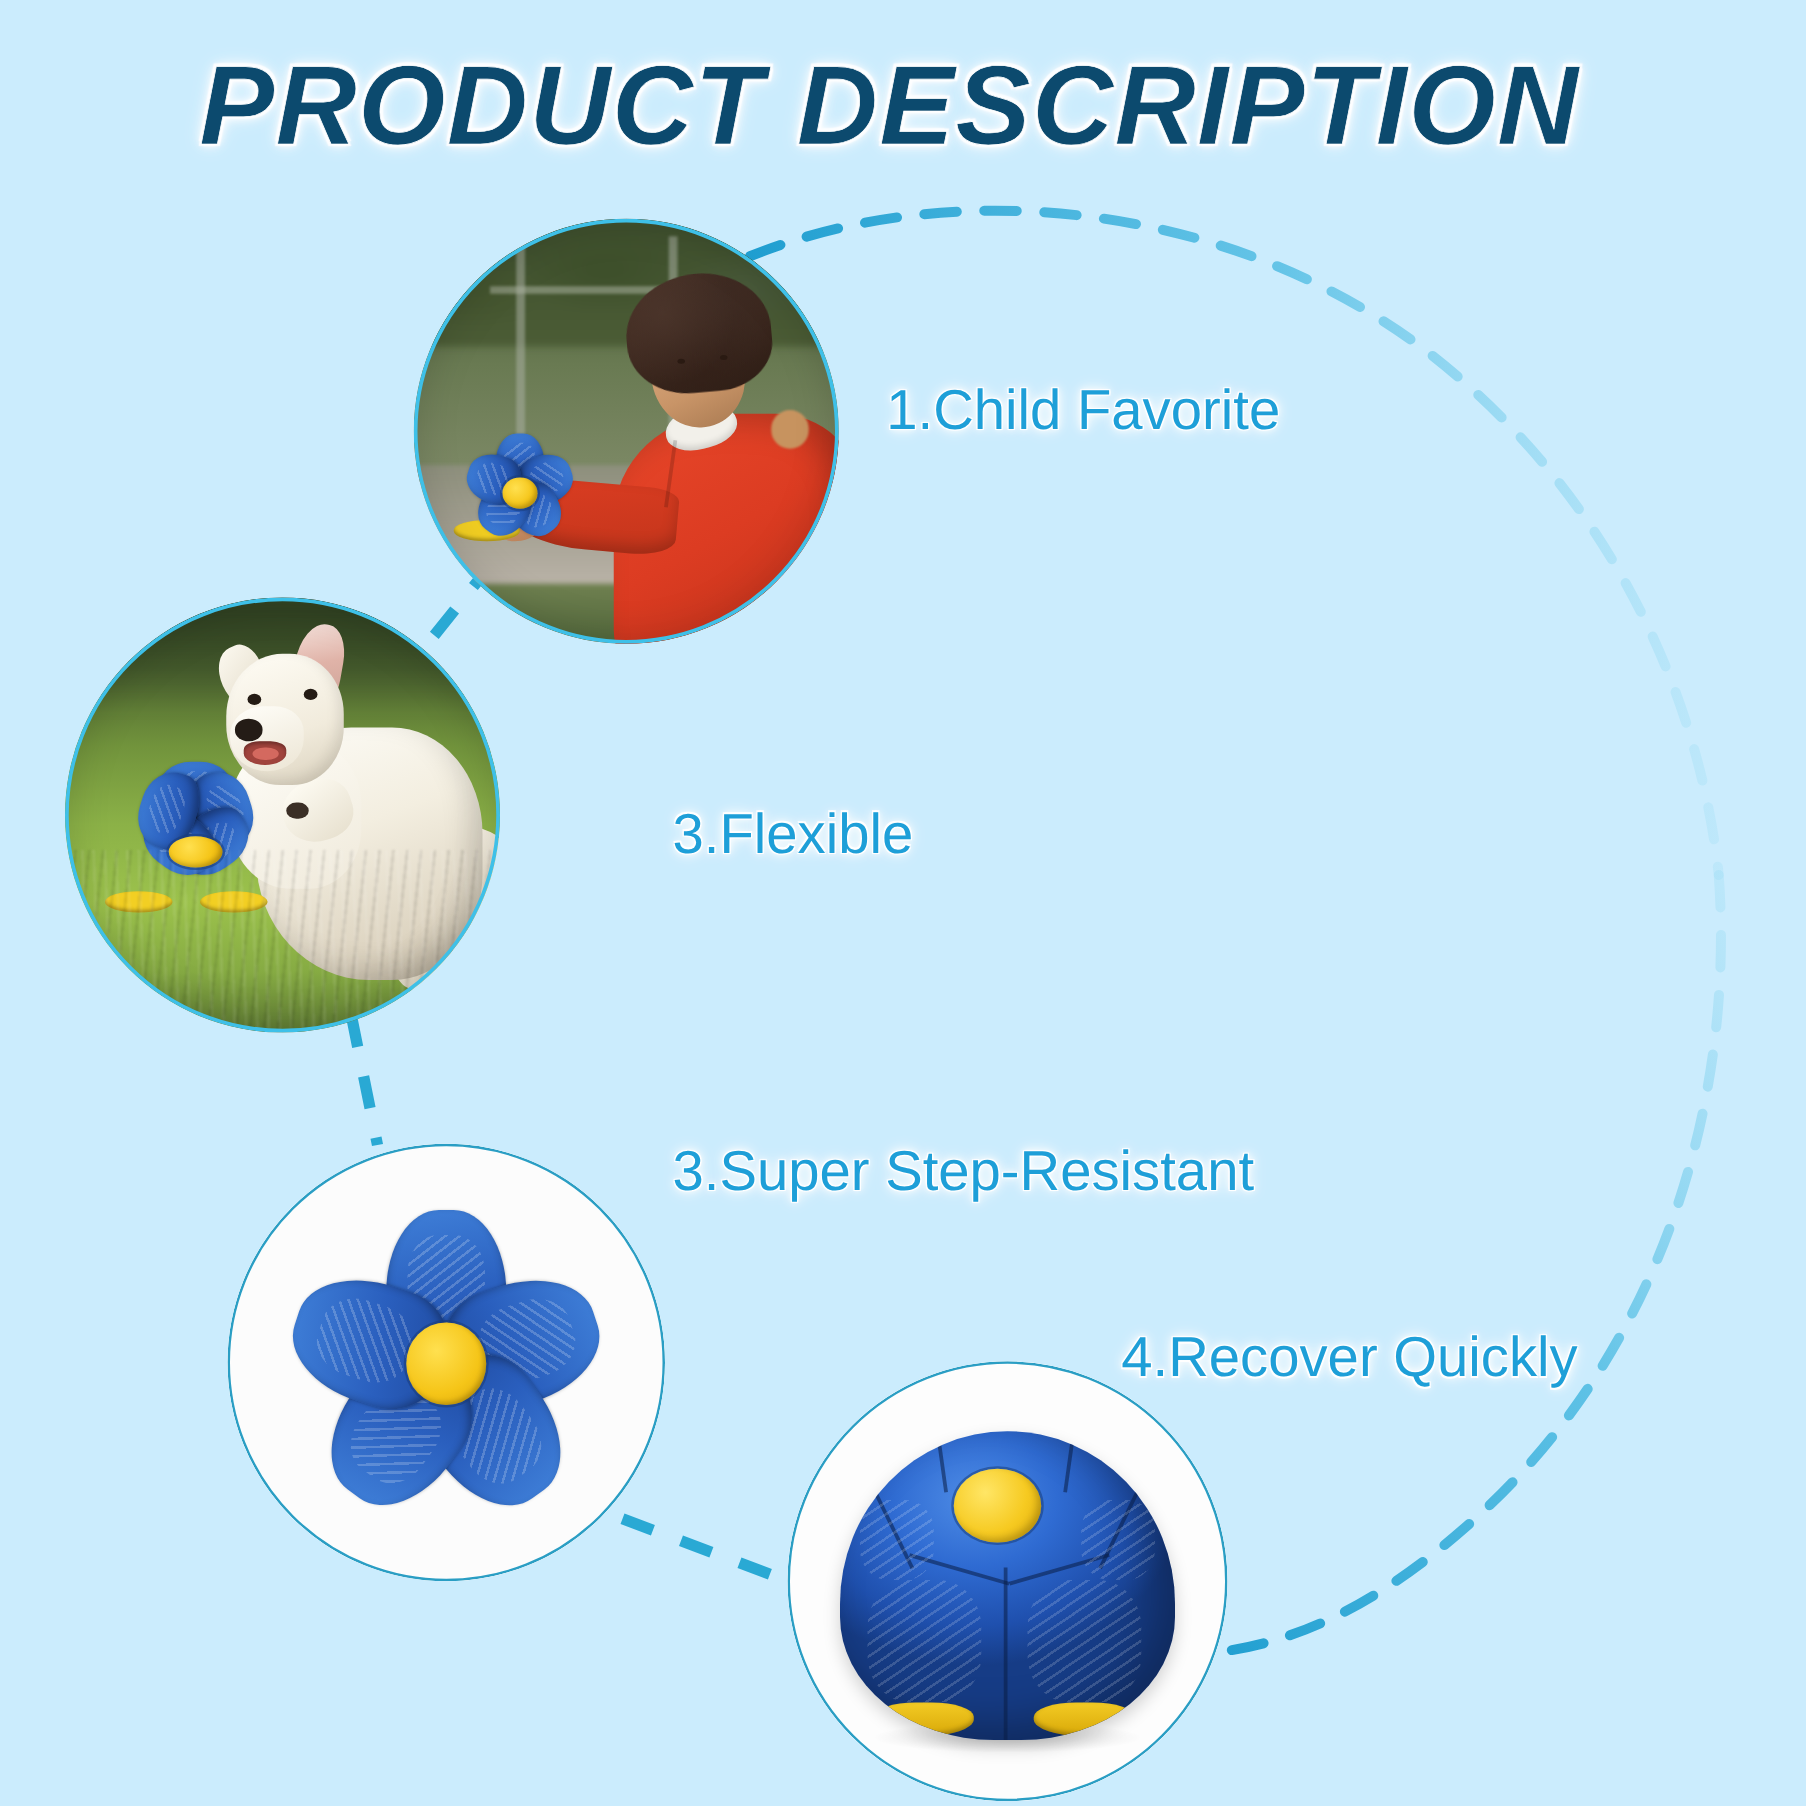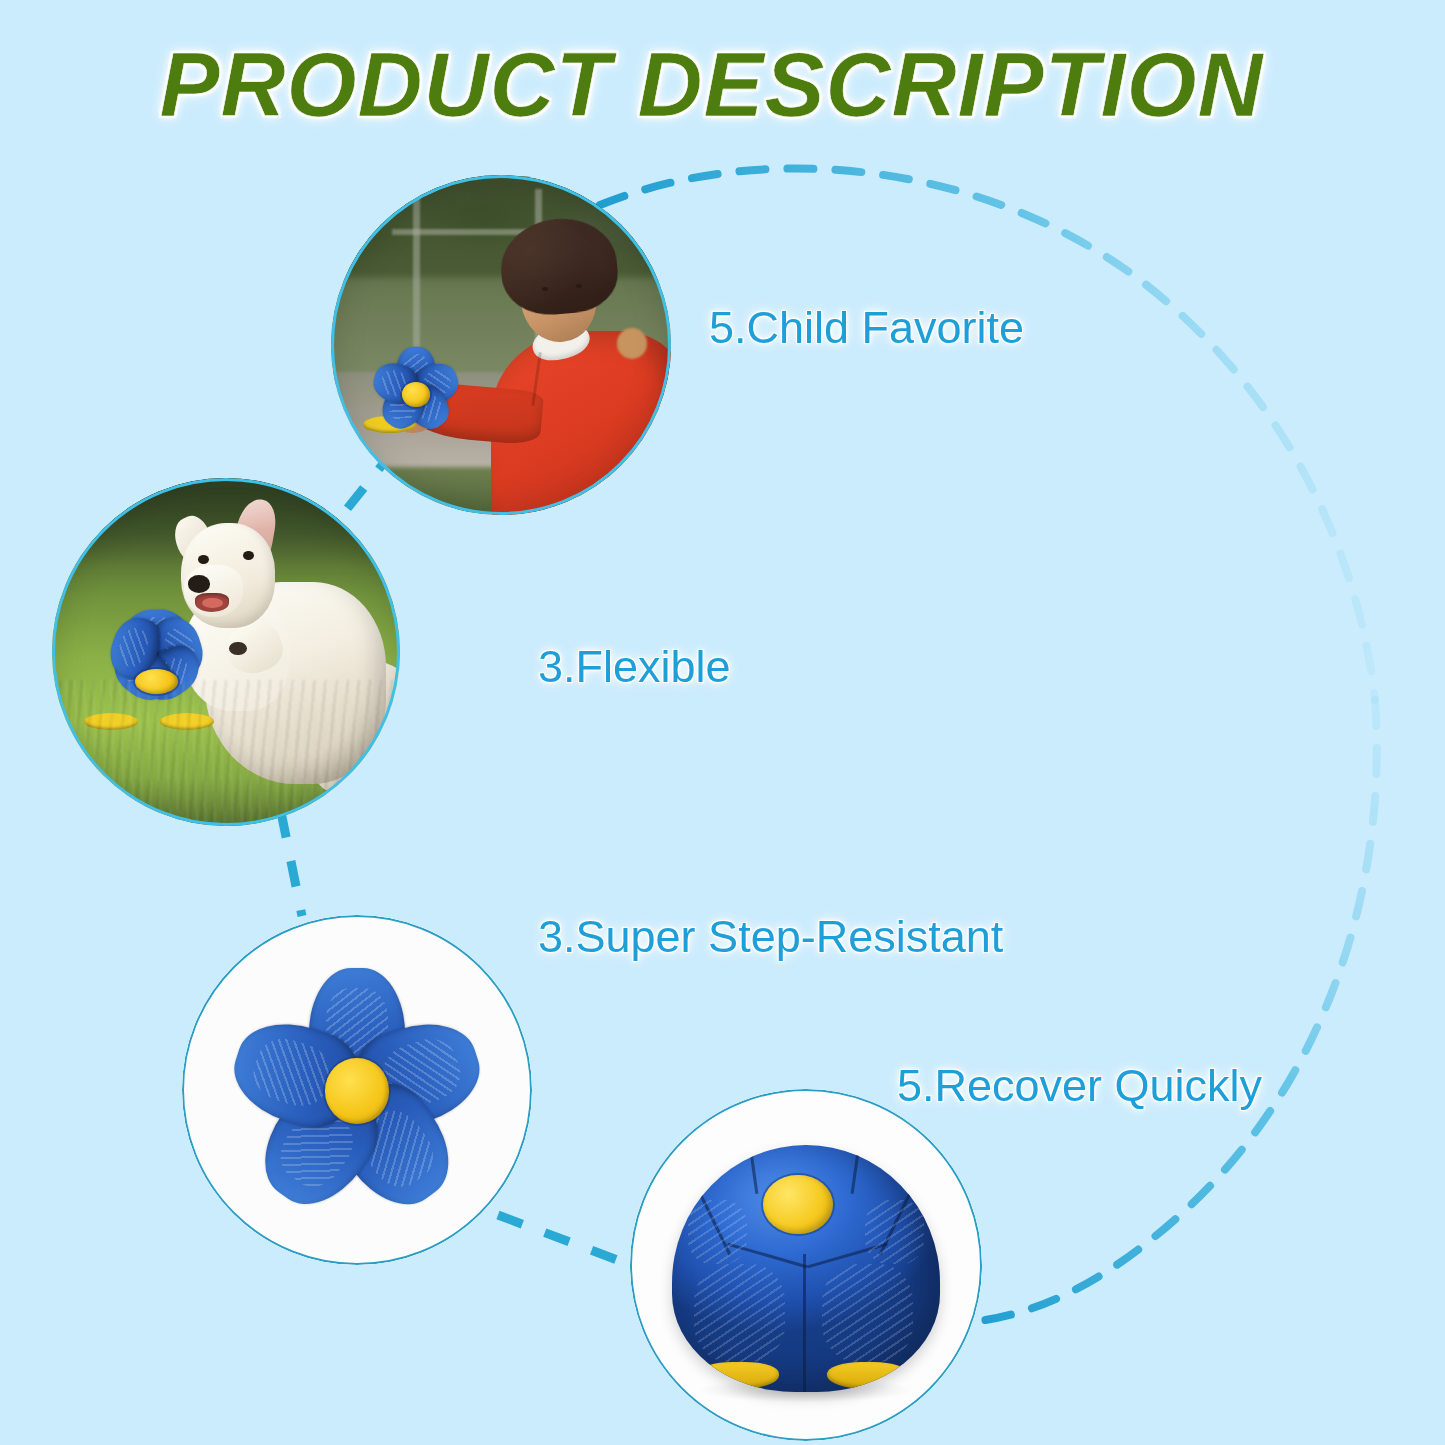--- a/index.html
+++ b/index.html
@@ -21,21 +21,21 @@
     position: absolute;
     left: 0;
     top: 34px;
     width: 1423px;
     text-align: center;
     font-family: "Liberation Sans", sans-serif;
     font-size: 90px;
     font-weight: bold;
     font-style: italic;
     letter-spacing: 1px;
-    color: #4d7c0f;
+    color: #0c4a6e;
     white-space: nowrap;
     text-shadow:
       0 0 2px #ffffff, 0 0 4px #ffffff, 0 0 7px #ffffff,
       0 0 11px #ffffff, 0 0 16px #eaf7ff, 2px 2px 1px #ffffff,
       -2px -2px 1px #ffffff, 2px -2px 1px #ffffff, -2px 2px 1px #ffffff;
     -webkit-text-stroke: 0.6px #ffffff;
   }
 
   
   .feature-label {
@@ -499,18 +499,18 @@
         <div class="ball-tex" style="left:6%; top:22%; width:22%; height:26%;"></div>
         <div class="ball-tex" style="left:72%; top:22%; width:22%; height:26%;"></div>
         <div class="ball-core"></div>
         <div class="ball-yellow-foot" style="left:10%; top:88%; width:30%; height:11%;"></div>
         <div class="ball-yellow-foot" style="left:58%; top:88%; width:30%; height:11%;"></div>
       </div>
     </div>
     <div class="rim"></div>
   </div>
 
-  <div class="feature-label" id="label-1">5.Child Favorite</div>
+  <div class="feature-label" id="label-1">1.Child Favorite</div>
   <div class="feature-label" id="label-2">3.Flexible</div>
   <div class="feature-label" id="label-3">3.Super Step-Resistant</div>
-  <div class="feature-label" id="label-4">5.Recover Quickly</div>
+  <div class="feature-label" id="label-4">4.Recover Quickly</div>
 
 </div>
 
 </body></html>

